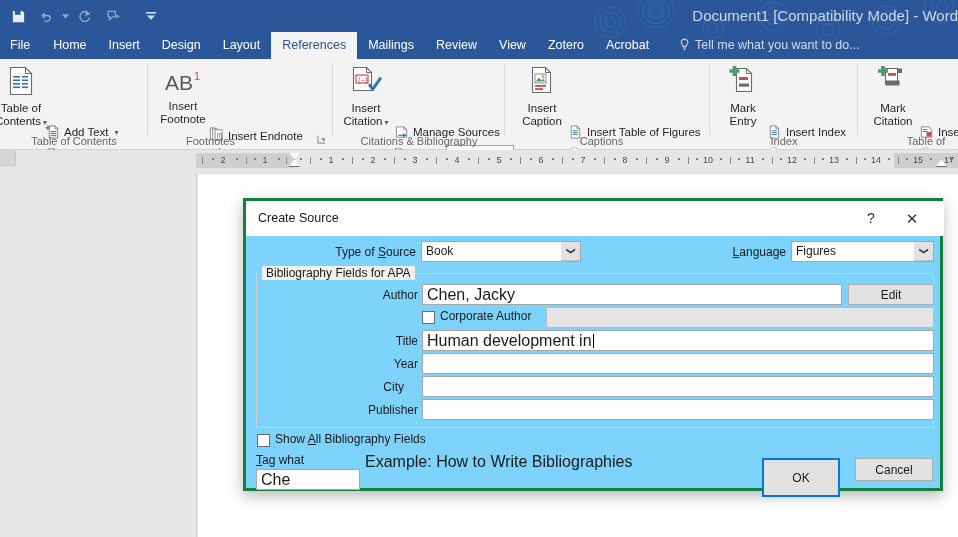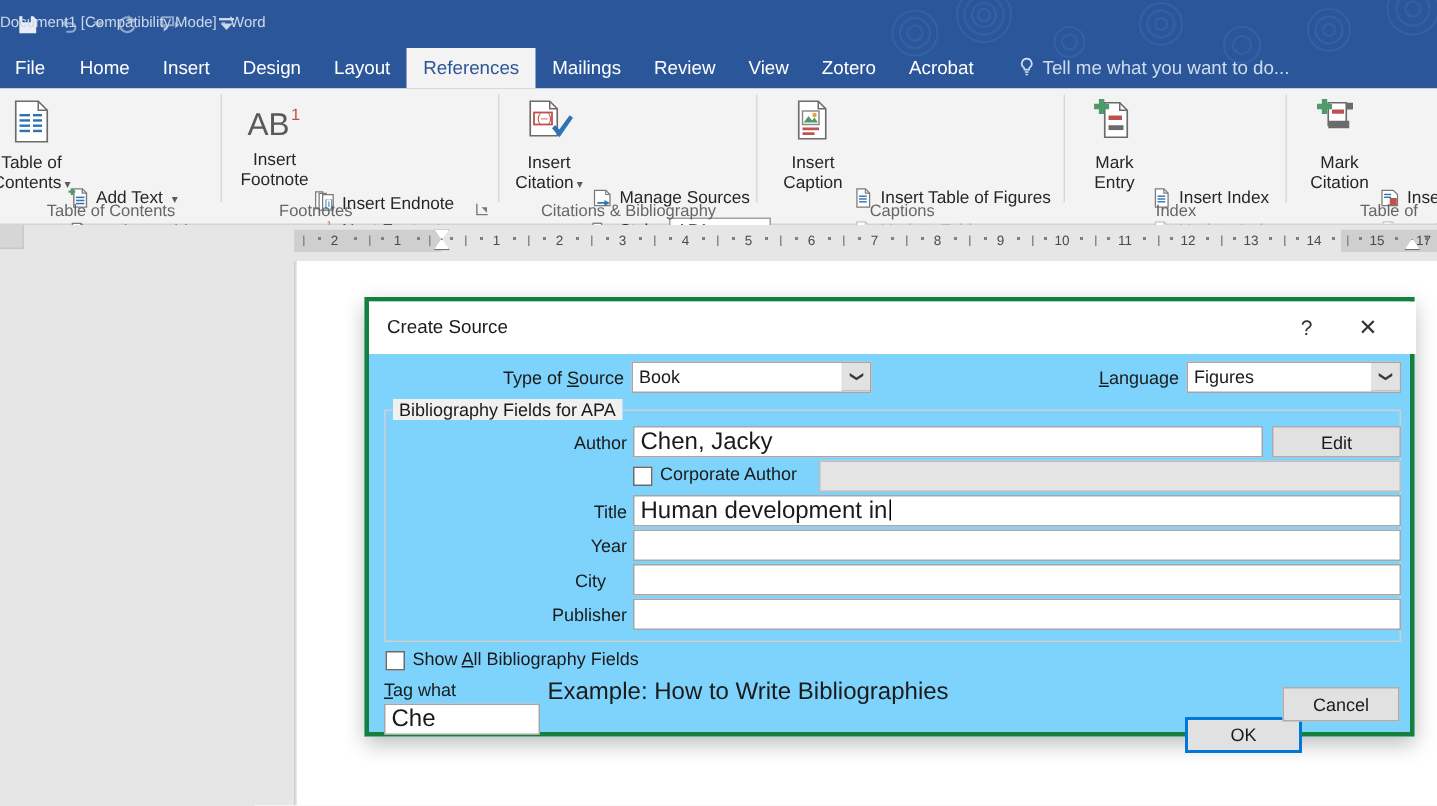--- a/index.html
+++ b/index.html
@@ -23,21 +23,21 @@
   #title-deco { position:absolute; right:0; top:0; width:420px; height:32px; opacity:.5; }
   #qat { position:absolute; left:4px; top:0; height:32px; display:flex; align-items:center; gap:0px; }
   .qat-btn {
     width:28px; height:26px; display:flex; align-items:center; justify-content:center;
     color:#e9eef6;
   }
   .qat-btn.dim { color:#8ea7c9; }
   .qat-sep { width:10px; }
   #win-title {
     position:absolute; left:0; top:0; width:958px; height:32px; line-height:32px;
-    text-align:left; color:#cdd9e9; font-size:10px; pointer-events:none;
+    text-align:right; color:#cdd9e9; font-size:15px; pointer-events:none;
   }
 
   
   #tabstrip {
     position:absolute; left:0; top:32px; width:958px; height:27px;
     background:#2b579a; overflow:hidden;
   }
   #tabstrip .deco { position:absolute; right:0; top:-32px; width:420px; height:60px; opacity:.5; }
   .tab {
     position:relative; float:left; height:27px; line-height:27px;
@@ -761,15 +761,15 @@
 
   <div class="chklbl" style="left:10px; top:252px;">
     <u class="acc">T</u><span>ag what</span>
   </div>
   <div class="tfield" style="left:10px; top:268px; width:104px; height:21px;">
     <span>Che</span>
   </div>
 
   <div class="example" style="left:119px; top:252px;">Example: How to Write Bibliographies</div>
 
-  <div class="btn focus" style="left:544px; top:257px; width:78px; height:24px;margin-top:20px;">OK</div>
+  <div class="btn focus" style="left:516px; top:257px; width:78px; height:39px;">OK</div>
   <div class="btn" style="left:609px; top:257px; width:78px; height:23px;">Cancel</div>
 </div>
 
 </body></html>

